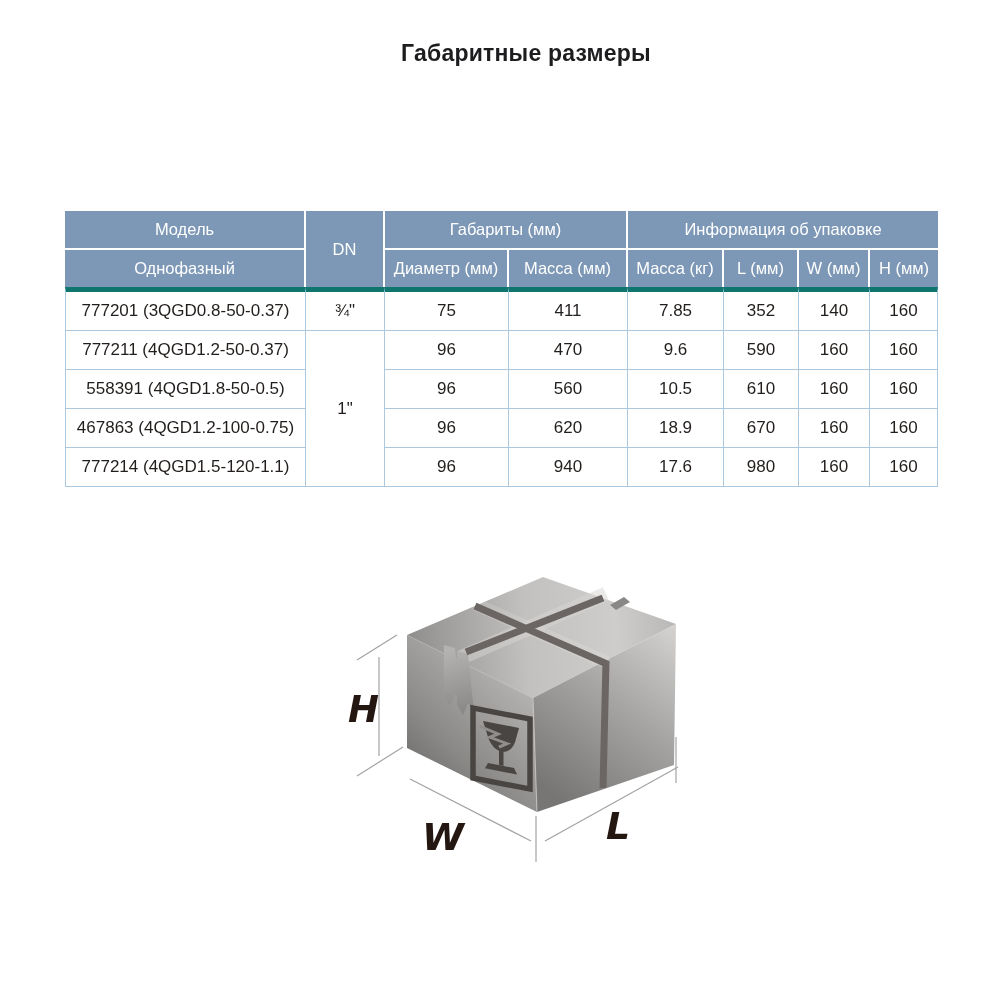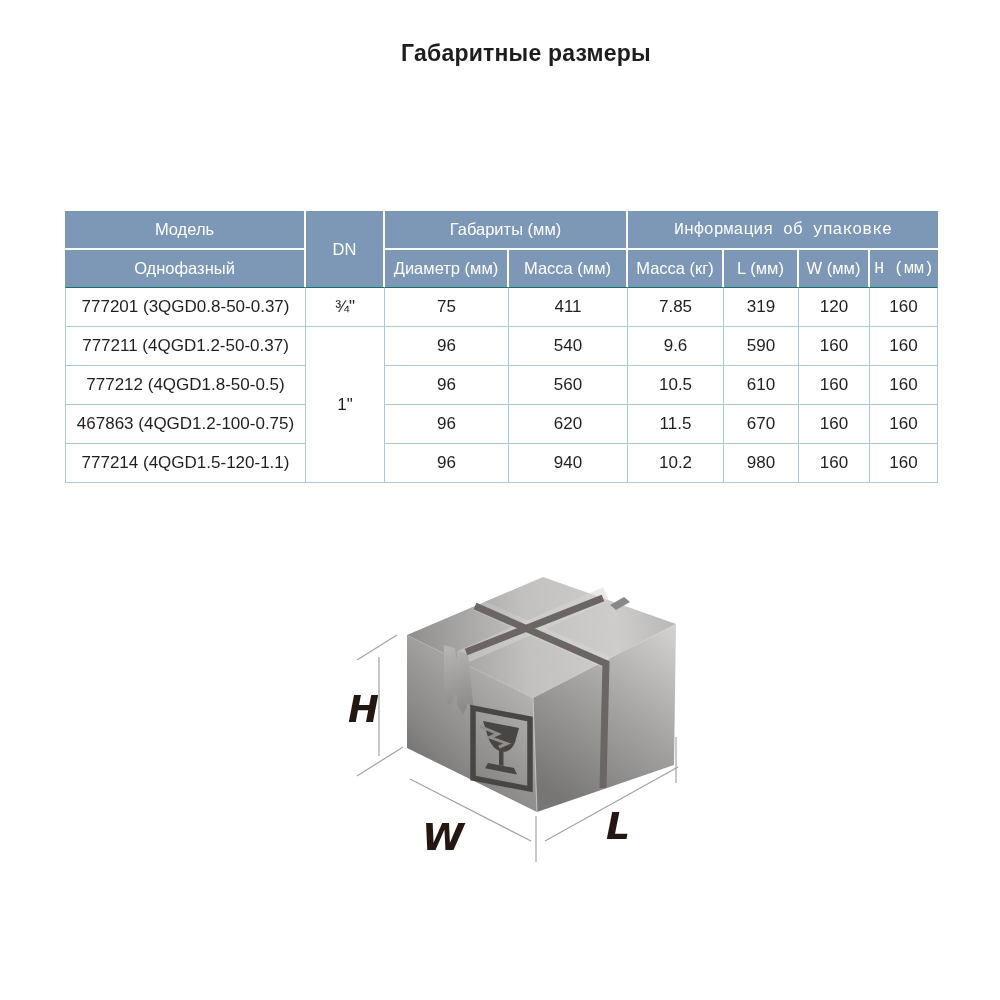--- a/index.html
+++ b/index.html
@@ -21,28 +21,28 @@
   }
   .dim-table th, .dim-table td {
     padding:0; text-align:center; vertical-align:middle;
     overflow:hidden; white-space:nowrap;
   }
   .dim-table thead th {
     background:#7d98b6; color:#ffffff; font-weight:400;
     font-size:16.5px; height:37px;
     border-right:2px solid #ffffff;
   }
-  .dim-table thead th.last { border-right:none;font-family:Liberation Mono, monospace; }
+  .dim-table thead th.last { border-right:none; }
   .dim-table thead th.split-bottom { border-bottom:2px solid #ffffff; }
   .dim-table tbody td {
     background:#ffffff; height:38px; font-size:17px; color:#221e1c;
     border-right:1px solid #abc8de; border-bottom:1px solid #abc8de;
   }
   .dim-table tbody td.first { border-left:1px solid #abc8de; }
-  .dim-table tbody tr.top-row td { border-top:1px solid #0f766e;margin-left:28px; }
+  .dim-table tbody tr.top-row td { border-top:5px solid #0f766e;margin-left:28px; }
   
   col.c-model { width:241px; } col.c-dn { width:79px; }
   col.c-diam { width:124px; } col.c-h { width:119px; }
   col.c-mass { width:96px; }  col.c-l { width:75px; }
   col.c-w { width:71px; }     col.c-hh { width:68px; }
 
   .box-illustration { position:absolute; left:340px; top:560px; }
   .dim-label {
     font-family:"DejaVu Sans", sans-serif;
     font-style:italic; font-weight:700; fill:#241711;
@@ -82,57 +82,57 @@
         <th class="last">H (мм)</th>
       </tr>
     </thead>
     <tbody>
       <tr class="top-row">
         <td class="first">777201 (3QGD0.8-50-0.37)</td>
         <td>¾"</td>
         <td>75</td>
         <td>411</td>
         <td>7.85</td>
-        <td>319</td>
-        <td>120</td>
+        <td>352</td>
+        <td>140</td>
         <td>160</td>
       </tr>
       <tr>
         <td class="first">777211 (4QGD1.2-50-0.37)</td>
         <td rowspan="4">1"</td>
         <td>96</td>
-        <td>540</td>
+        <td>470</td>
         <td>9.6</td>
         <td>590</td>
         <td>160</td>
         <td>160</td>
       </tr>
       <tr>
-        <td class="first">777212 (4QGD1.8-50-0.5)</td>
+        <td class="first">558391 (4QGD1.8-50-0.5)</td>
         <td>96</td>
         <td>560</td>
         <td>10.5</td>
         <td>610</td>
         <td>160</td>
         <td>160</td>
       </tr>
       <tr>
         <td class="first">467863 (4QGD1.2-100-0.75)</td>
         <td>96</td>
         <td>620</td>
-        <td>11.5</td>
+        <td>18.9</td>
         <td>670</td>
         <td>160</td>
         <td>160</td>
       </tr>
       <tr>
         <td class="first">777214 (4QGD1.5-120-1.1)</td>
         <td>96</td>
         <td>940</td>
-        <td>10.2</td>
+        <td>17.6</td>
         <td>980</td>
         <td>160</td>
         <td>160</td>
       </tr>
     </tbody>
   </table>
 </div>
 
 <svg class="box-illustration" width="370" height="320" viewBox="0 0 370 320" xmlns="http://www.w3.org/2000/svg">
   <defs>

